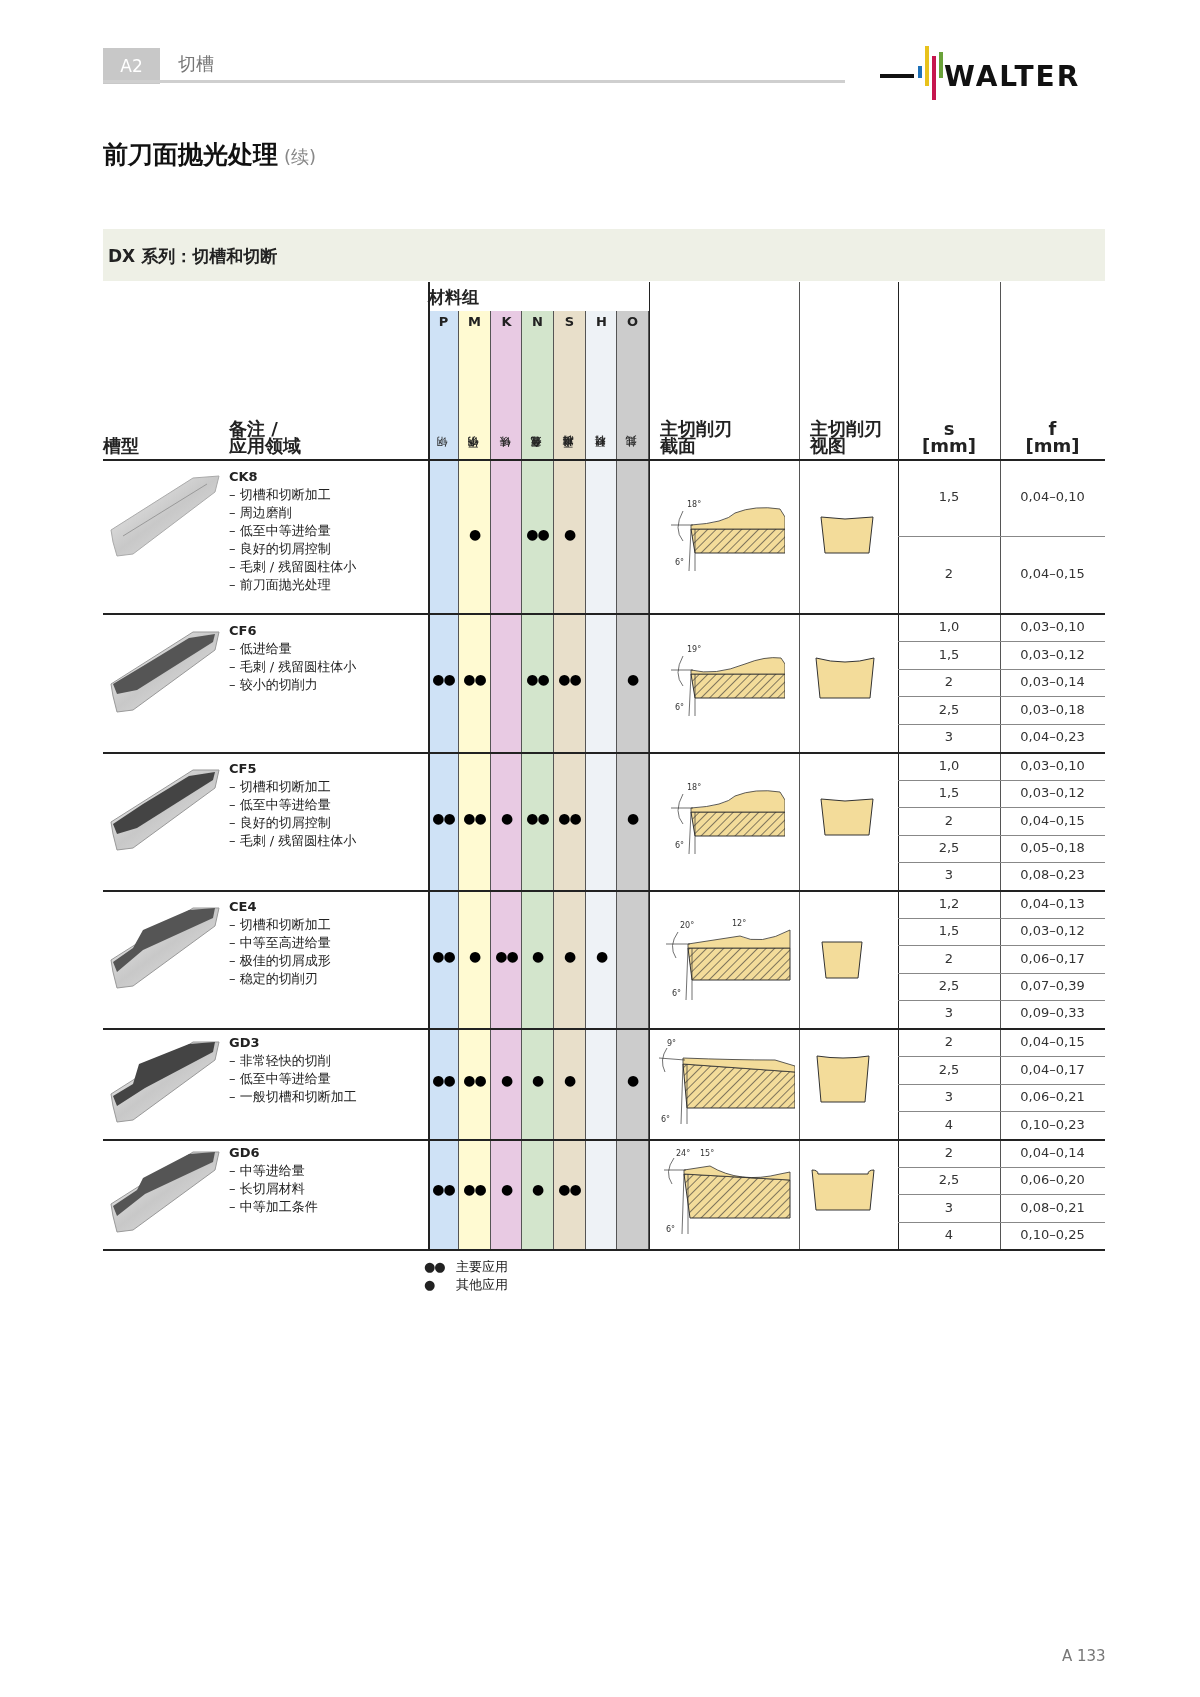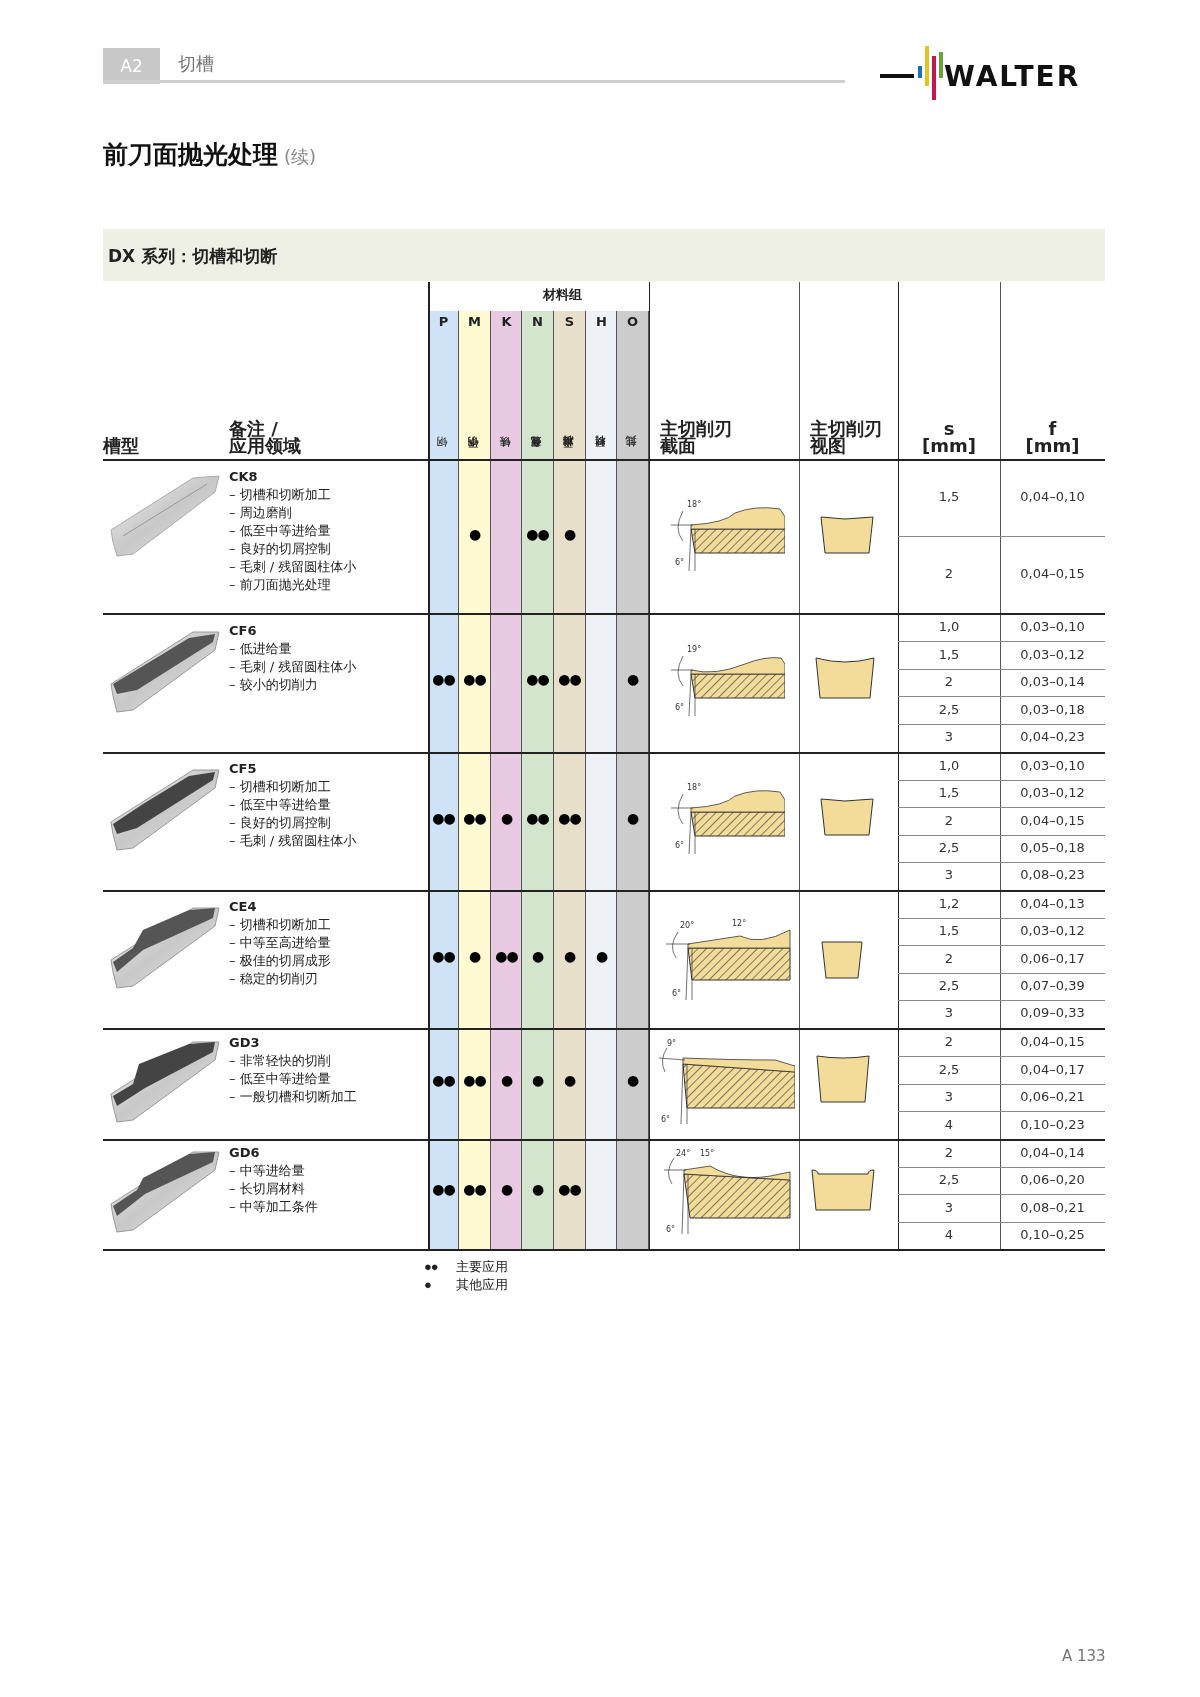--- a/index.html
+++ b/index.html
@@ -14,21 +14,21 @@
   .logo-text { position: absolute; left: 944px; top: 60px; font-size: 28px; font-weight: bold; letter-spacing: 2px; color: #111; font-family: "DejaVu Sans", sans-serif; }
 
   .page-title { position: absolute; left: 103px; top: 138px; font-size: 25px; font-weight: bold; color: #111; }
   .page-title .cont { font-size: 18px; font-weight: normal; color: #888; margin-left: 6px; }
 
   .series-bar { position: absolute; left: 103px; top: 229px; width: 1002px; height: 52px; background: #eef0e6; }
   .series-title { position: absolute; left: 108px; top: 245px; font-size: 17px; font-weight: bold; color: #222; }
 
   
   .mcol { position: absolute; top: 311px; height: 939px; border-right: 1px solid #555; }
-  .mat-group-label { position: absolute; left: 428px; top: 286px; width: 221px; text-align: center; font-size: 13px; font-weight: bold; margin-left: 24px; }
+  .mat-group-label { position: absolute; left: 428px; top: 286px; width: 221px; font-size: 17px; font-weight: bold; }
   .mat-letter { position: absolute; top: 314px; width: 31px; text-align: center; font-size: 13px; font-weight: bold; }
   .mat-vert { position: absolute; width: 31px; bottom: 0; font-size: 11px; writing-mode: vertical-rl; transform: rotate(180deg); display: flex; align-items: center; justify-content: flex-start; }
 
   
   .vline { position: absolute; width: 1px; background: #555; }
   .hline { position: absolute; height: 1px; background: #333; }
   .hline.thick { height: 2px; background: #222; }
   .hline.thin { background: #888; }
 
   .col-hdr { position: absolute; font-size: 18px; font-weight: bold; line-height: 17px; color: #222; }
@@ -36,21 +36,21 @@
   
   .row-name { position: absolute; left: 229px; font-size: 13px; font-weight: bold; line-height: 18px; }
   .row-desc { position: absolute; left: 229px; font-size: 13px; line-height: 18px; }
   .row-desc div::before { content: "– "; }
   .insert-img { position: absolute; left: 103px; width: 118px; height: 90px; }
   .dot-cell { position: absolute; width: 31px; text-align: center; font-size: 14px; letter-spacing: -1px; color: #000; }
   .s-cell, .f-cell { position: absolute; text-align: center; font-size: 13px; color: #333; }
   .section-svg { position: absolute; }
   .view-svg { position: absolute; }
 
-  .legend { position: absolute; left: 424px; font-size: 13px; font-family: Liberation Serif, serif; }
+  .legend { position: absolute; left: 424px; font-size: 13px; }
   .legend .dots { display: inline-block; width: 32px; font-size: 13px; letter-spacing: -1px; }
   .page-num { position: absolute; left: 1062px; top: 1647px; font-size: 15px; color: #777; }
 </style>
 </head>
 <body>
 
 <div class="hdr-tab">A2</div>
 <div class="hdr-title">切槽</div>
 <div class="hdr-rule"></div>
 

